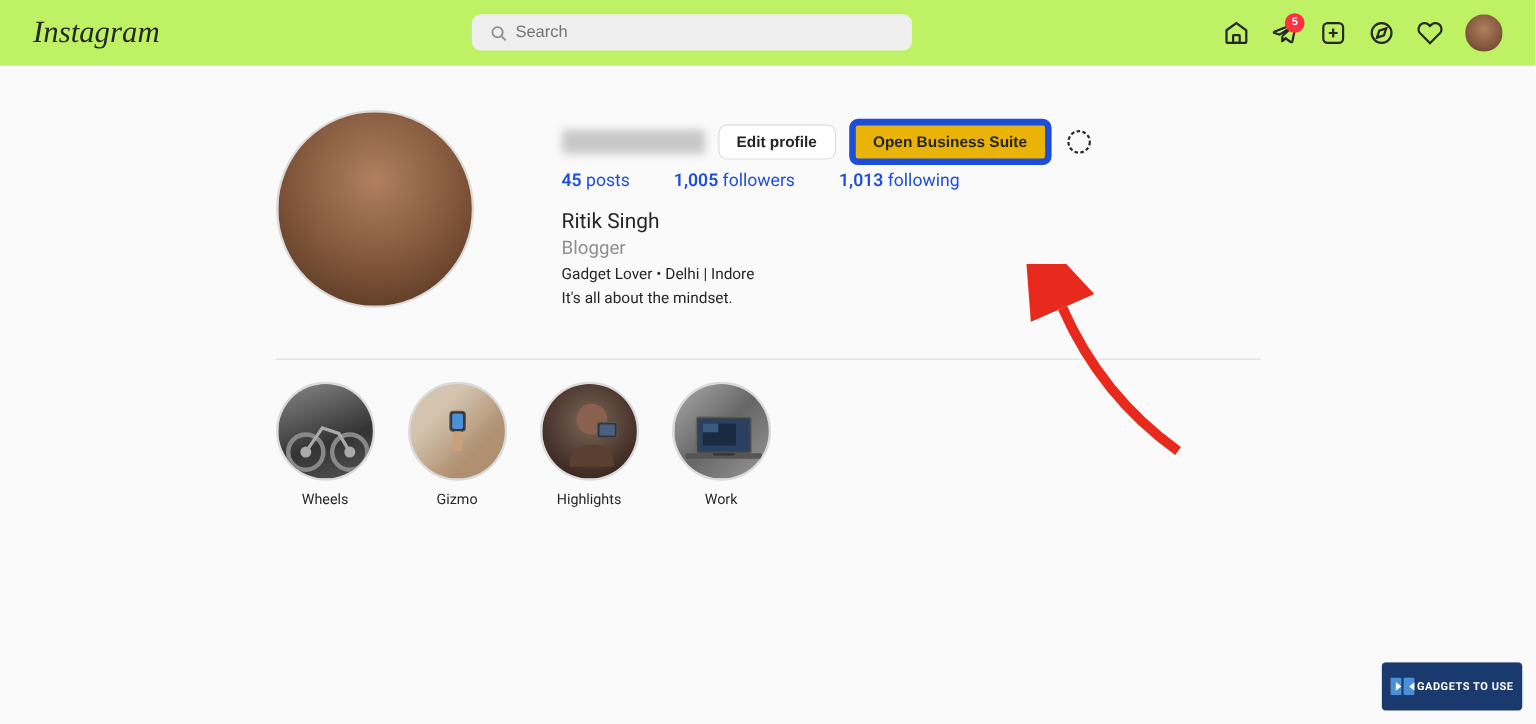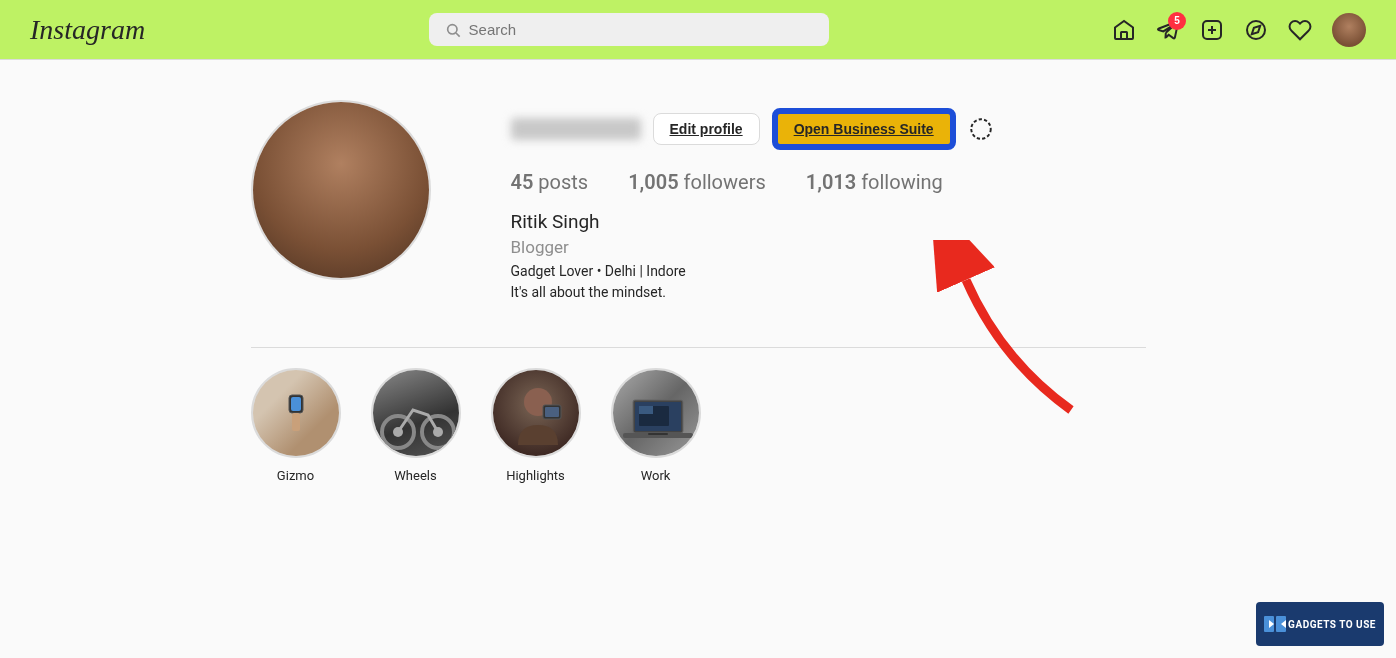--- a/index.html
+++ b/index.html
@@ -119,22 +119,21 @@
       justify-content: center;
     }
     .profile-info {
       flex: 1;
       padding-top: 8px;
     }
     .profile-top-row {
       display: flex;
       align-items: center;
       gap: 12px;
-      margin-bottom: 20px;
-      text-decoration: underline;
+      margin-bottom: 4px;
     }
     .username-blur {
       width: 130px;
       height: 22px;
       background: #c8c8c8;
       border-radius: 4px;
       filter: blur(4px);
     }
     .btn-edit {
       padding: 7px 16px;
@@ -162,22 +161,22 @@
       cursor: pointer;
       display: flex;
       align-items: center;
     }
     .stats-row {
       display: flex;
       gap: 40px;
       margin-bottom: 16px;
     }
     .stat {
-      font-size: 20px;
-      color: #737373;
+      font-size: 16px;
+      color: #1d4ed8;
     }
     .stat strong {
       font-weight: 600;
     }
     .profile-name {
       font-size: 19px;
       font-weight: 400;
       margin-bottom: 4px;
     }
     .profile-bio-role {
@@ -396,53 +395,53 @@
           <polygon points="0 0, 10 3.5, 0 7" fill="#e8291e"></polygon>
         </marker>
       </defs>
 
       <path d="M 160 170 Q 90 120 55 40" stroke="#e8291e" stroke-width="9" fill="none" marker-end="url(#arrowhead)"></path>
     </svg>
 
   </div>
 
   <div class="highlights-section">
-
-    <div class="highlight-item">
-      <div class="highlight-circle">
-        <div class="hl-gizmo-inner">
-
-          <svg width="50" height="60" viewBox="0 0 50 60">
-            <rect x="18" y="12" width="14" height="18" rx="3" fill="#333" stroke="#555" stroke-width="1"></rect>
-            <rect x="20" y="14" width="10" height="14" rx="2" fill="#4a90d9"></rect>
-            <rect x="21" y="30" width="8" height="18" rx="2" fill="#c9a07a"></rect>
-          </svg>
-        </div>
-      </div>
-      <span class="highlight-label">Gizmo</span>
-    </div>
 
     <div class="highlight-item">
       <div class="highlight-circle">
         <div class="hl-wheels-inner">
           
           <svg width="90" height="90" viewBox="0 0 90 90">
             <circle cx="25" cy="62" r="16" fill="none" stroke="#888" stroke-width="4"></circle>
             <circle cx="65" cy="62" r="16" fill="none" stroke="#888" stroke-width="4"></circle>
             <path d="M25 62 L40 40 L55 45 L65 62" stroke="#aaa" stroke-width="3" fill="none"></path>
             <circle cx="25" cy="62" r="5" fill="#aaa"></circle>
             <circle cx="65" cy="62" r="5" fill="#aaa"></circle>
           </svg>
         </div>
       </div>
       <span class="highlight-label">Wheels</span>
     </div>
 
     <div class="highlight-item">
       <div class="highlight-circle">
+        <div class="hl-gizmo-inner">
+
+          <svg width="50" height="60" viewBox="0 0 50 60">
+            <rect x="18" y="12" width="14" height="18" rx="3" fill="#333" stroke="#555" stroke-width="1"></rect>
+            <rect x="20" y="14" width="10" height="14" rx="2" fill="#4a90d9"></rect>
+            <rect x="21" y="30" width="8" height="18" rx="2" fill="#c9a07a"></rect>
+          </svg>
+        </div>
+      </div>
+      <span class="highlight-label">Gizmo</span>
+    </div>
+
+    <div class="highlight-item">
+      <div class="highlight-circle">
         <div class="hl-highlights-inner">
           
           <svg width="90" height="90" viewBox="0 0 90 90">
             <circle cx="45" cy="32" r="14" fill="#8a6050"></circle>
             <path d="M25 75 Q25 55 45 55 Q65 55 65 75" fill="#5a4030"></path>
             <rect x="50" y="35" width="18" height="14" rx="2" fill="#333" stroke="#555"></rect>
             <rect x="52" y="37" width="14" height="10" rx="1" fill="#4a6080"></rect>
           </svg>
         </div>
       </div>

